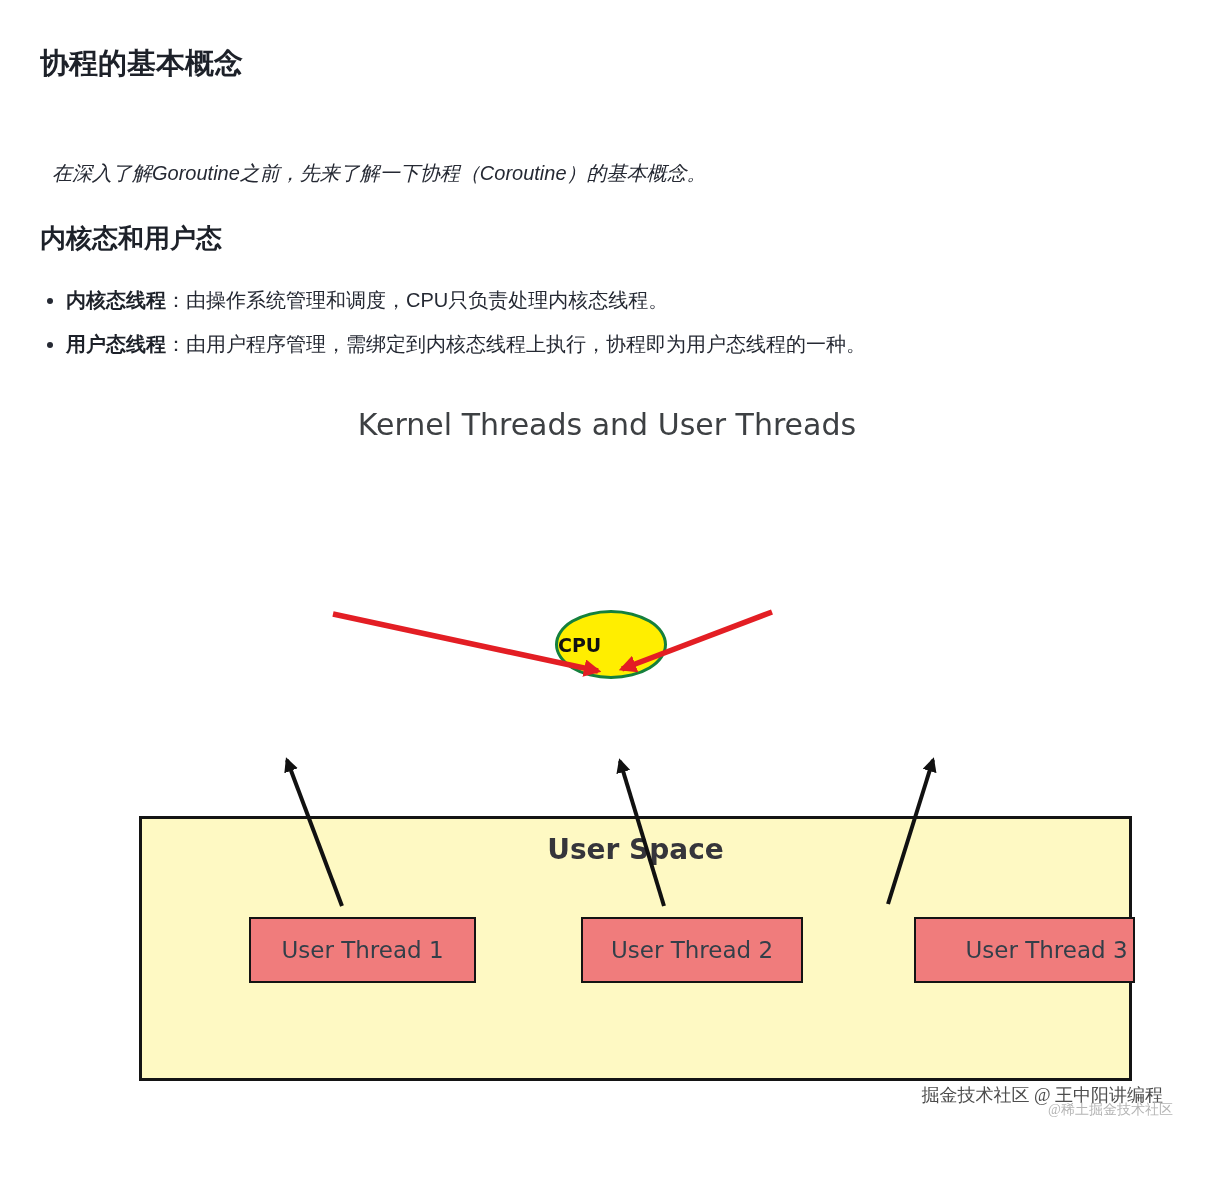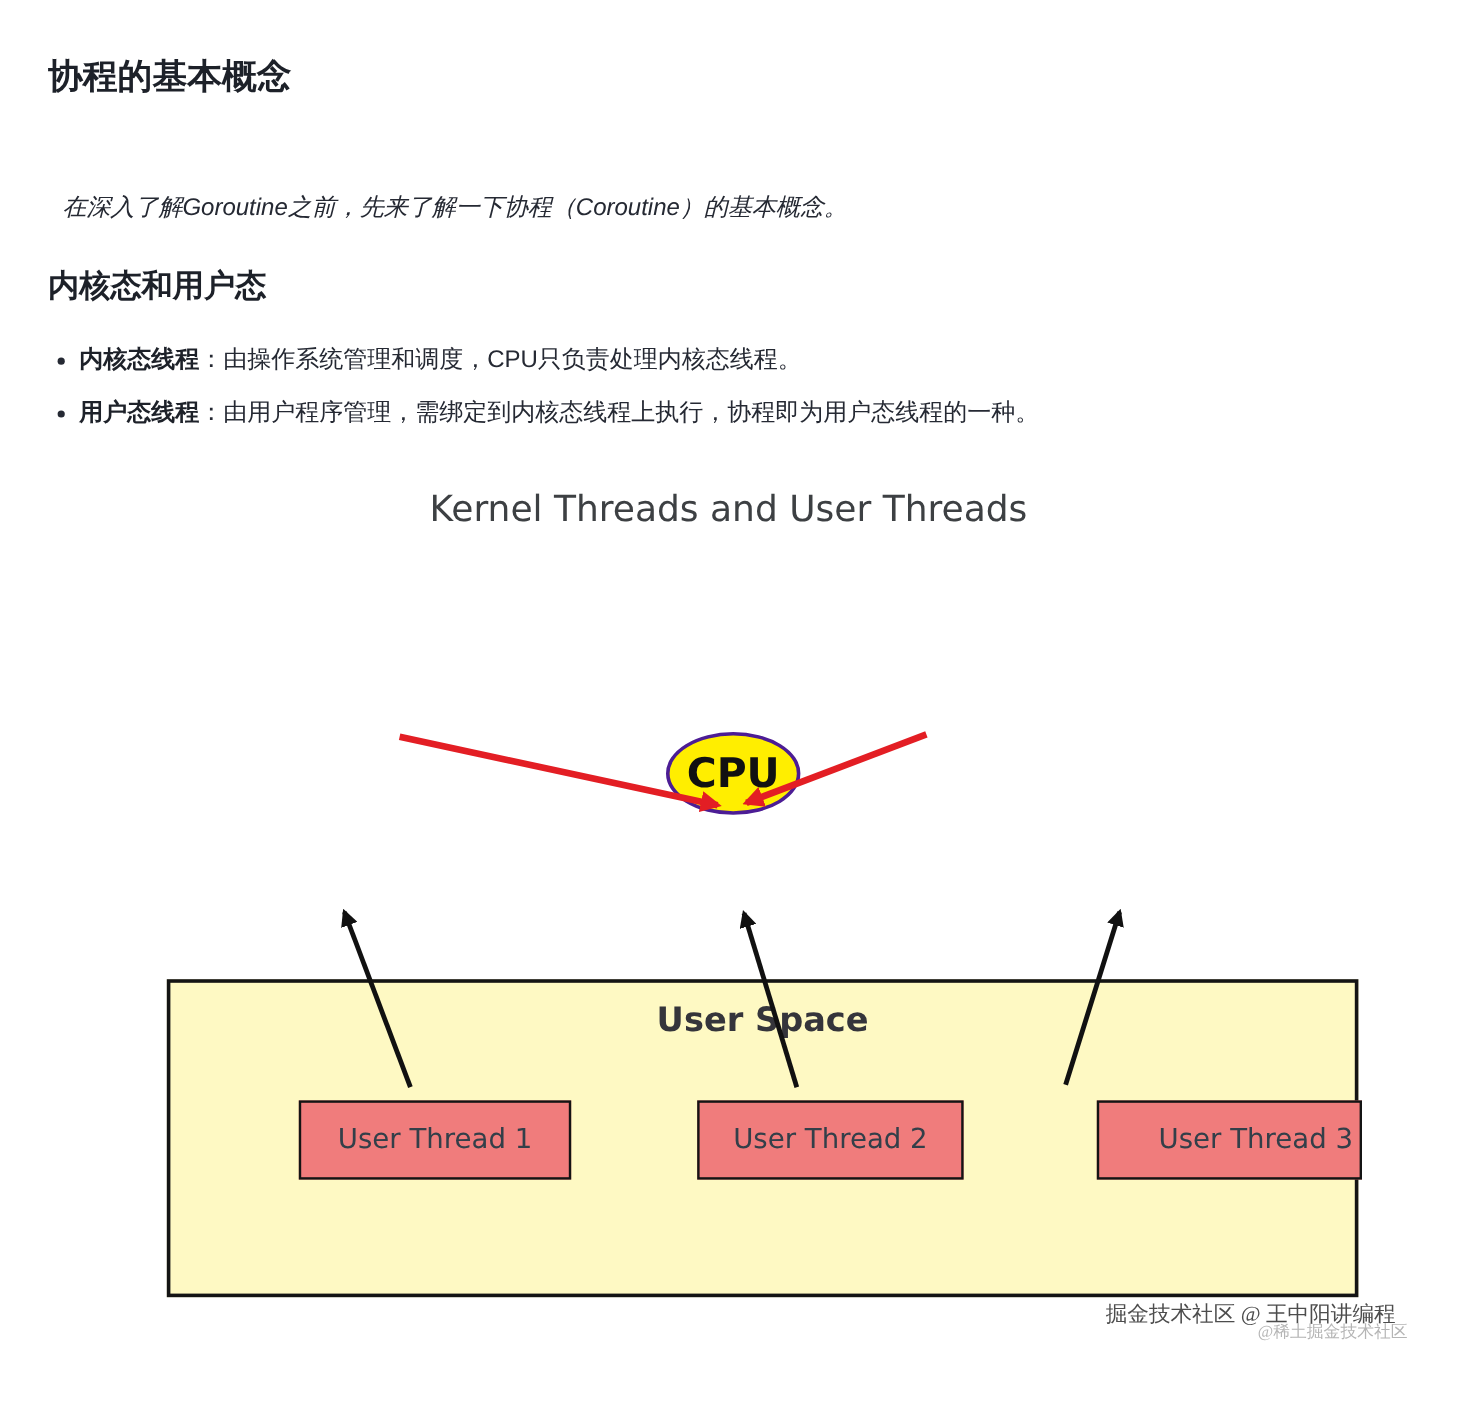--- a/index.html
+++ b/index.html
@@ -58,24 +58,24 @@
   }
   .kthread { background: #8bd0ee; width: 331px; height: 63px; top: 96px; }
   .kt1 { left: 52px; }
   .kt2 { left: 496px; }
   .uthread { background: #f07c7c; height: 66px; top: 98px; }
   .ut1 { left: 107px; width: 227px; }
   .ut2 { left: 439px; width: 222px; }
   .ut3 { left: 772px; width: 221px; padding-left: 44px; }
   .cpu {
     position: absolute; left: 555px; top: 610px; width: 112px; height: 69px;
-    background: #ffee00; border: 3px solid #4c1d95; border-radius: 50%;
-    display: flex; align-items: center; justify-content: center;
+    background: #ffee00; border: 3px solid #15803d; border-radius: 50%;
+    display: flex; align-items: center; 
     font-family: "DejaVu Sans", sans-serif;
-    font-size: 34px; font-weight: 700; color: #111111;
+    font-size: 19px; font-weight: 700; color: #111111;
   }
   .arrows { position: absolute; left: 0; top: 0; width: 1214px; height: 1177px; }
   .arrow-red   { stroke: #e31e24; stroke-width: 5.5; }
   .arrow-black { stroke: #111111; stroke-width: 4; }
 
   
   .wm1 {
     position: absolute; right: 51px; top: 1083px;
     font-family: "Liberation Serif", serif;
     font-size: 18px; color: #4d4d4d;

